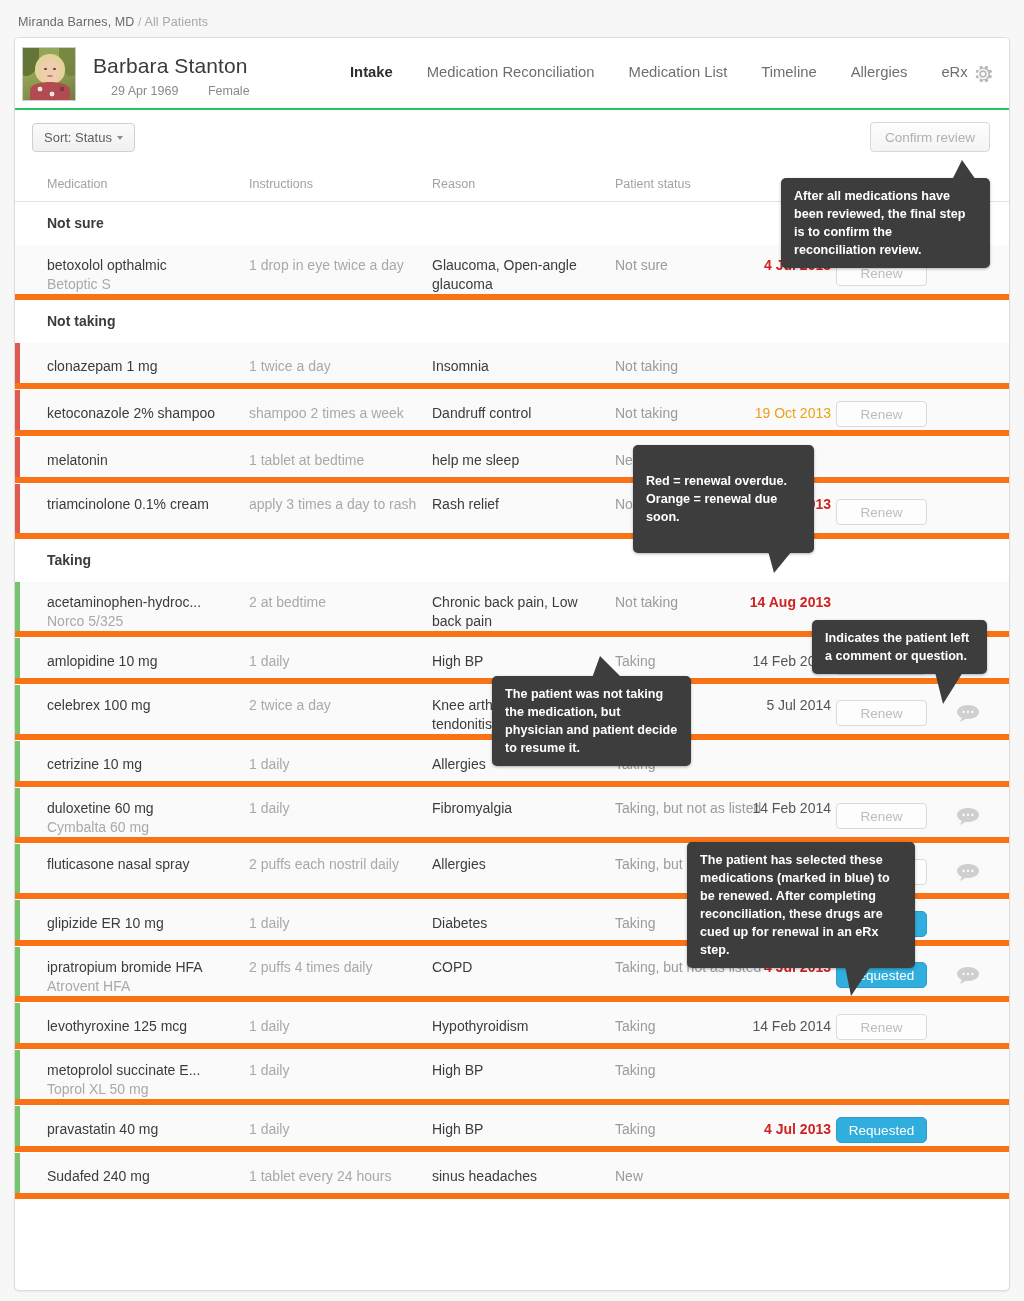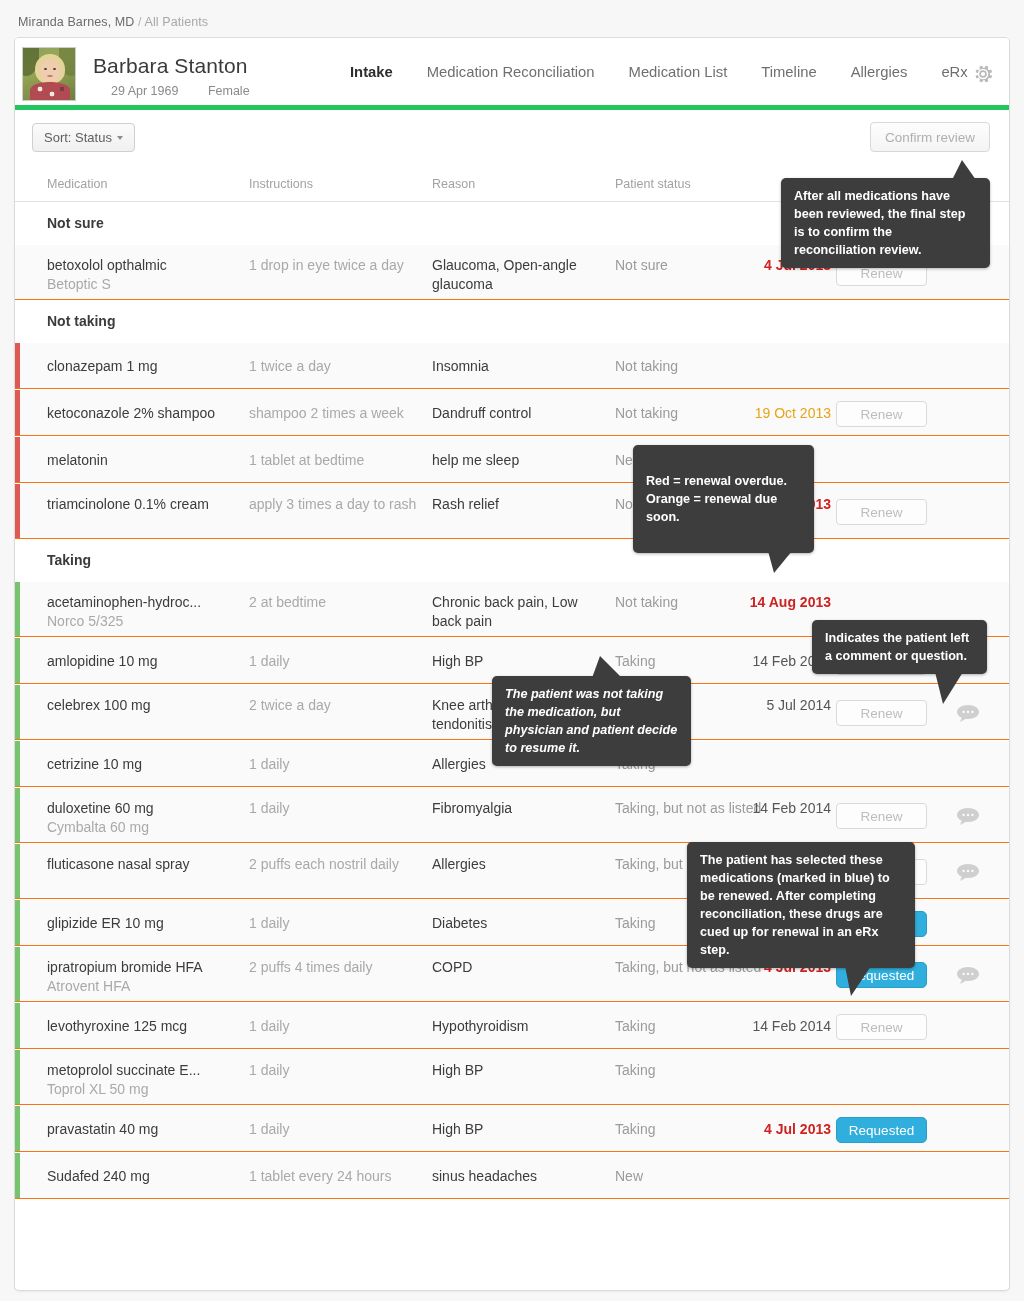--- a/index.html
+++ b/index.html
@@ -26,21 +26,21 @@
     background: #ffffff;
     border: 1px solid #dcdcdc;
     border-radius: 5px;
     box-shadow: 0 1px 2px rgba(0,0,0,0.06);
     overflow: hidden;
   }
 
   
   .pat-header {
     position: relative; height: 72px;
-    border-bottom: 5px solid #22c55e;
+    border-bottom: 2px solid #22c55e;
     background: #fff;
     text-align: center;
   }
   .avatar {
     position: absolute; left: 7px; top: 9px;
     width: 54px; height: 54px;
     border: 1px solid #ccc; background: #8fa06a;
     overflow: hidden;
   }
   .avatar .sky   { position:absolute; inset:0; background:linear-gradient(160deg,#8ea05c 0%,#9aa857 35%,#6f7d3e 100%); }
@@ -107,21 +107,21 @@
   .group-title {
     position: relative; height: 42px;
     font-size: 14px; font-weight: bold; color: #3b3b3b;
     padding: 13px 0 0 32px;
     background: #fff;
   }
 
   .row {
     position: relative;
     background: #fafafa;
-    border-bottom: 1px solid #f97316;
+    border-bottom: 6px solid #f97316;
     border-top: 1px solid #fff;
   }
   .row .bar { position: absolute; left: 0; top: 0; bottom: 0; width: 5px; }
   .row .bar.red   { background: #de5a52; }
   .row .bar.green { background: #77c46f; }
   .row .bar.none  { background: transparent; }
 
   .cell { position: absolute; font-size: 14px; line-height: 19px; }
   .c-med      { left: 32px;  width: 195px; color: #3c3c3c; }
   .c-med .alt { color: #a9a9a9; display: block; }
@@ -404,21 +404,21 @@
     <span>After all medications have been reviewed, the final step is to confirm the reconciliation review.</span>
     <span class="tail" style="right:14px; top:-18px; border-left:10px solid transparent; border-right:14px solid transparent; border-bottom:20px solid #3d3d3d;"></span>
   </div>
 
   <div class="tip" id="tip-colors" style="left:633px; top:445px; width:181px; white-space:pre-line;">
     <span>Red = renewal overdue.
 Orange = renewal due soon.</span>
     <span class="tail" style="right:22px; bottom:-20px; border-left:6px solid transparent; border-right:18px solid transparent; border-top:22px solid #3d3d3d;"></span>
   </div>
 
-  <div class="tip" id="tip-resume" style="left:492px; top:676px; width:199px;font-style:italic;">
+  <div class="tip" id="tip-resume" style="left:492px; top:676px; width:199px;">
     <span>The patient was not taking the medication, but physician and patient decide to resume it.</span>
     <span class="tail" style="left:100px; top:-20px; border-left:8px solid transparent; border-right:22px solid transparent; border-bottom:22px solid #3d3d3d;"></span>
   </div>
 
   <div class="tip" id="tip-comment" style="left:812px; top:620px; width:175px;">
     <span>Indicates the patient left a comment or question.</span>
     <span class="tail" style="right:24px; bottom:-30px; border-left:8px solid transparent; border-right:20px solid transparent; border-top:32px solid #3d3d3d;"></span>
   </div>
 
   <div class="tip" id="tip-requested" style="left:687px; top:842px; width:228px;">

